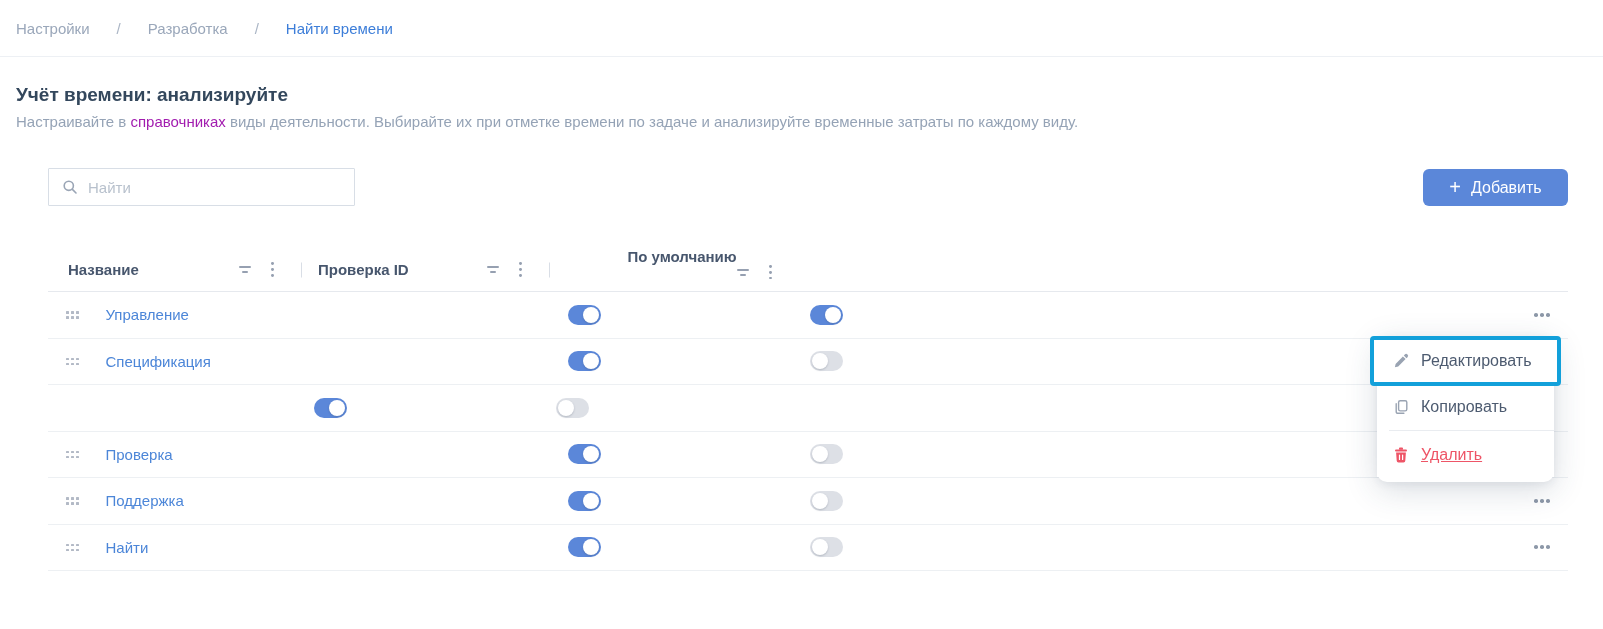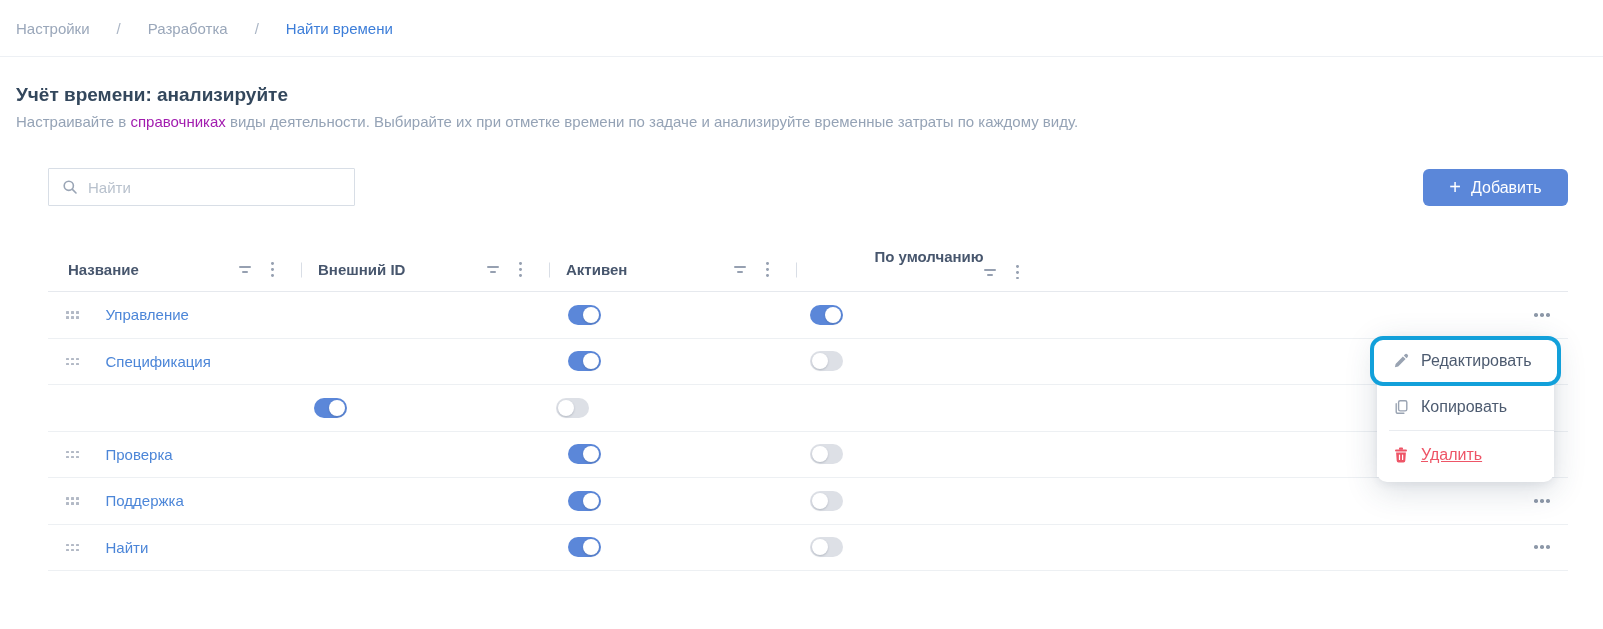--- a/index.html
+++ b/index.html
@@ -63,21 +63,21 @@
   .toggle.on { background:#5b87d9; }
   .toggle.on::after { left:auto; right:2px; }
   .row-more { margin-right:16px; display:flex; gap:2.5px; cursor:pointer; padding:6px 2px; }
   .row-more i { width:3.6px; height:3.6px; border-radius:50%; background:#8d98a8; }
 
   
   .ctx-menu { position:absolute; left:1377px; top:336px; width:177px; background:#fff; border-radius:10px;
     box-shadow:0 8px 32px rgba(45,65,95,.18), 0 2px 8px rgba(45,65,95,.08); z-index:10; padding-bottom:5px; }
   .ctx-item { display:flex; align-items:center; gap:12px; height:42px; padding:0 16px; font-size:16px;
     color:#4d5b70; cursor:pointer; background:#fff; }
-  .ctx-item.highlighted { border:4px solid #12a0da; border-radius:13px; margin:0 -7px; height:50px; padding:0 19px; }
+  .ctx-item.highlighted { border:4px solid #12a0da; border-radius:4px; margin:0 -7px; height:50px; padding:0 19px; }
   .ctx-item.danger { color:#ee5567; height:44px;text-decoration:underline; }
   .ctx-item svg { flex:0 0 auto; }
   .ctx-divider { height:1px; background:#e9ecf0; margin:2px 0 2px 12px; }
 </style>
 </head>
 <body>
 
 <div class="stage">
 
   <div class="breadcrumb">
@@ -115,36 +115,21 @@
             </span>
             <span class="kebab-icon">
               <i></i>
               <i></i>
               <i></i>
             </span>
           </span>
         <span class="vdiv"></span>
       </div>
       <div class="hcell c2">
-        <span class="hlabel">Внешний ID</span>
-        <span class="hicons">
-            <span class="filter-icon">
-              <i class="l1"></i>
-              <i class="l2"></i>
-            </span>
-            <span class="kebab-icon">
-              <i></i>
-              <i></i>
-              <i></i>
-            </span>
-          </span>
-        <span class="vdiv"></span>
-      </div>
-      <div class="hcell c3">
-        <span class="hlabel">Активен</span>
+        <span class="hlabel">Проверка ID</span>
         <span class="hicons">
             <span class="filter-icon">
               <i class="l1"></i>
               <i class="l2"></i>
             </span>
             <span class="kebab-icon">
               <i></i>
               <i></i>
               <i></i>
             </span>

